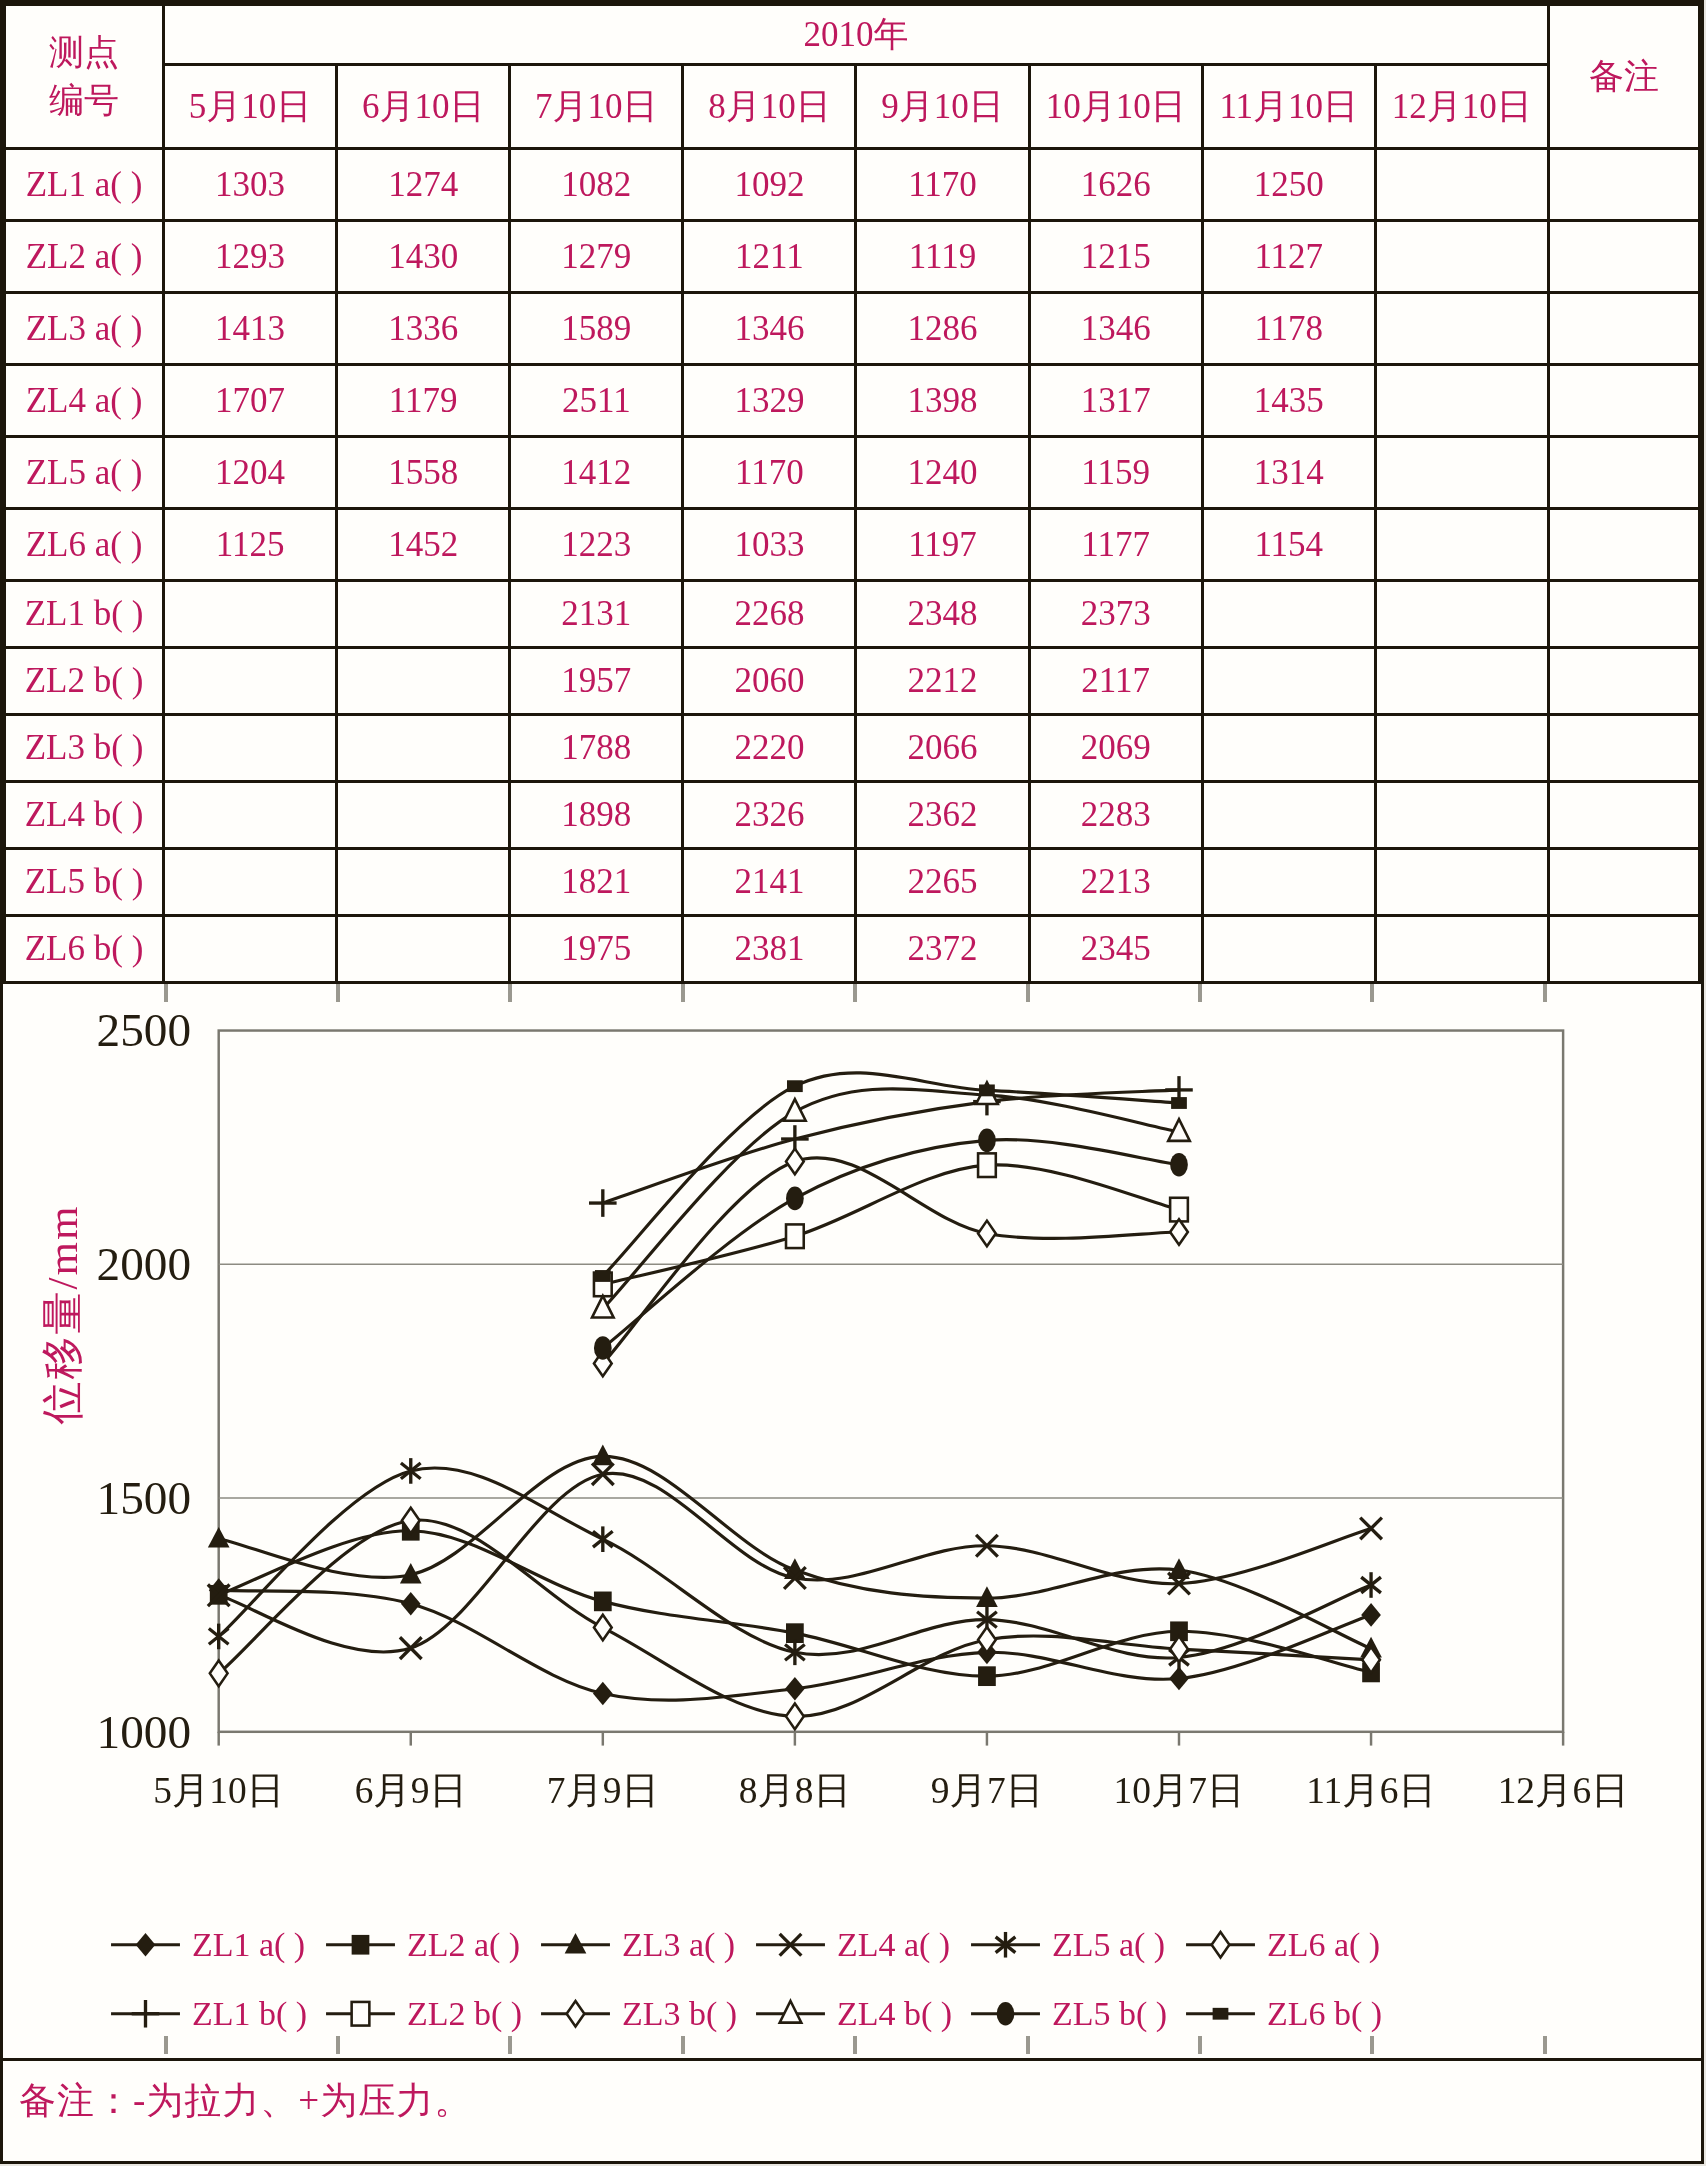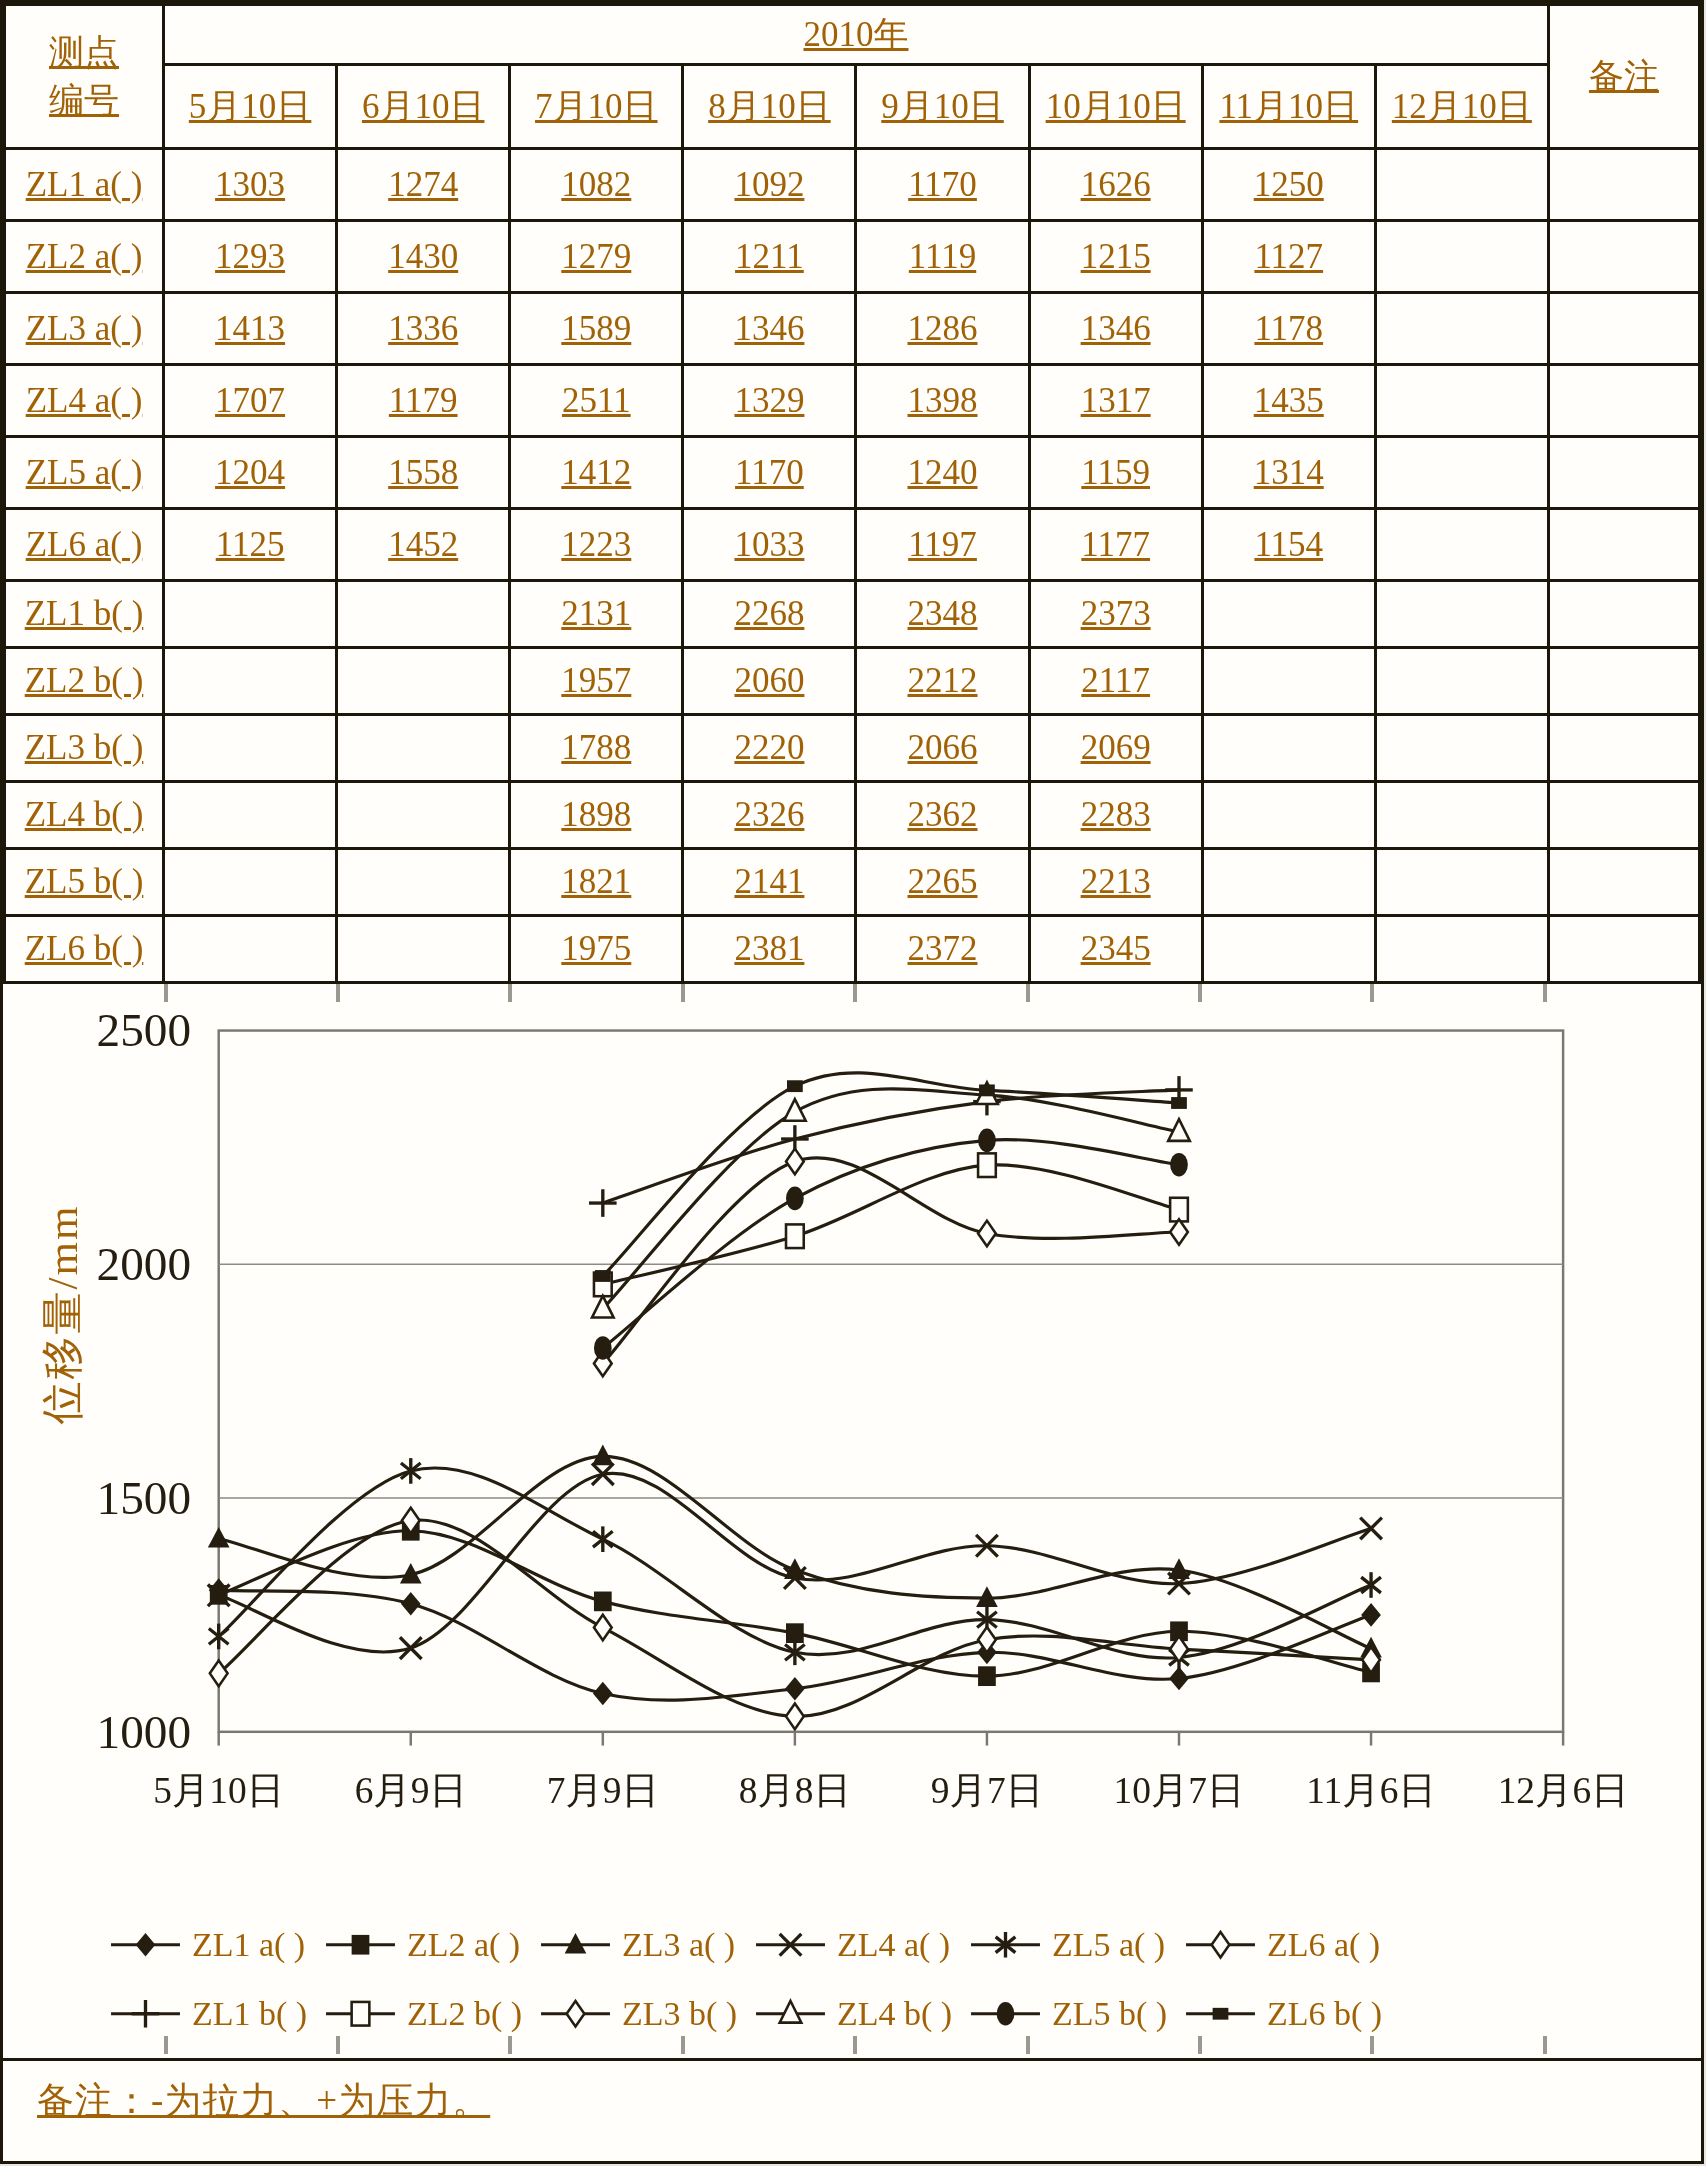--- a/index.html
+++ b/index.html
@@ -1,20 +1,20 @@
 <!DOCTYPE html>
 <html><head>
 <meta charset="utf-8">
 <style>
   html,body{margin:0;padding:0;background:#e8e6e0;}
   .page{
     position:relative; width:1698px; height:2158px;
     background:#fffefb; border:3.9px solid #1c160b;
     font-family:"Liberation Serif","DejaVu Serif",serif;
-    color:#a16207; overflow:hidden;text-decoration:underline;
+    color:#be185d; overflow:hidden;
   }
   
   table.rec{border-collapse:collapse; table-layout:fixed; width:1698px;}
   table.rec td, table.rec th{
     border:3px solid #1c160b; text-align:center; vertical-align:middle;
     font-weight:normal; font-size:35px; padding:0; overflow:hidden;
   }
   .col-label{width:158px;} .col-date{width:172px;} .col-remark{width:150px;}
   tr.hrow1 td{height:57px;}
   tr.hrow2 td{height:81px;}
@@ -49,21 +49,21 @@
   }
   .legend-row.r1{top:938px;}
   .legend-row.r2{top:1007px;}
   .legend-item{width:215px; display:flex; align-items:center; font-size:34px;}
   .legend-item svg{margin-right:9.9px; flex:0 0 auto;}
   
   .footnote-row{
     position:relative; width:1698px; height:80px;
     display:flex; align-items:center; background:#fffefb;
   }
-  .footnote-text{font-size:37px; padding-left:34px; letter-spacing:1px;}
+  .footnote-text{font-size:37px; padding-left:16px; letter-spacing:1px;}
 </style>
 </head>
 <body>
 
 <div class="page">
 
   <table class="rec">
     <colgroup>
       <col class="col-label">
       <col class="col-date">

